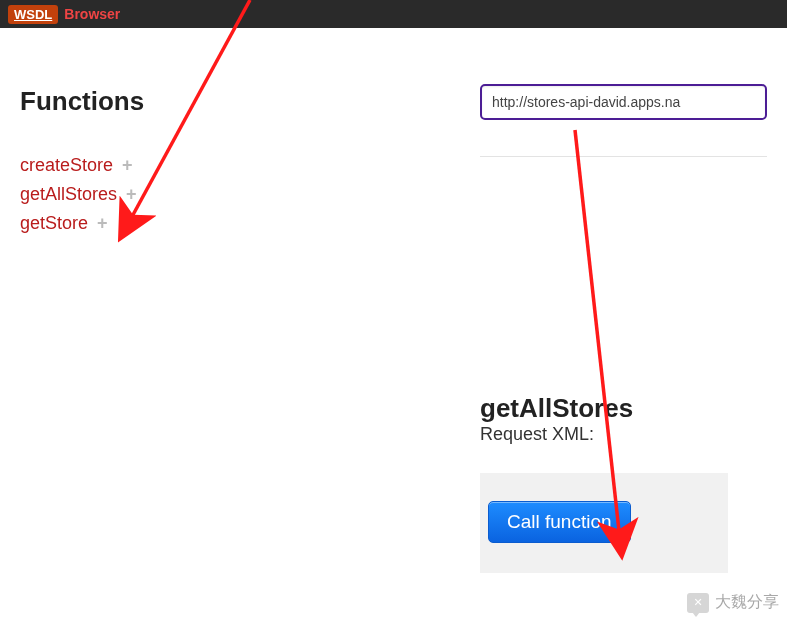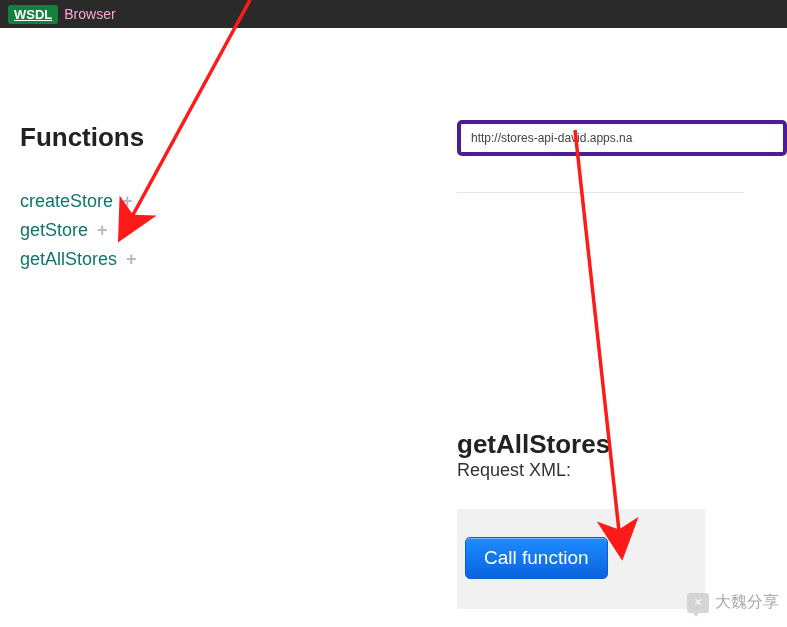--- a/index.html
+++ b/index.html
@@ -13,36 +13,36 @@
     }
     .topbar {
       background: #2a2a2a;
       height: 28px;
       display: flex;
       align-items: center;
       padding: 0 8px;
       gap: 6px;
     }
     .badge {
-      background: #15803d;
+      background: #c2410c;
       color: #fff;
       font-weight: bold;
       font-size: 13px;
       padding: 2px 6px;
       border-radius: 3px;
       text-decoration: underline;
     }
     .topbar-title {
-      color: #f9a8d4;
-      font-weight: normal;
+      color: #ef4444;
+      font-weight: bold;
       font-size: 14px;
     }
     .content {
       display: flex;
-      padding-top: 64px;
+      padding-top: 28px;
     }
     .left-col {
       width: 250px;
       padding-left: 20px;
     }
     .right-col {
       flex: 1;
       padding-left: 230px;
       padding-top: 28px;
     }
@@ -54,37 +54,37 @@
       margin-top: 30px;
     }
     .fn-list {
       list-style: none;
     }
     .fn-list li {
       margin-bottom: 8px;
       font-size: 18px;
     }
     .fn-link {
-      color: #0f766e;
+      color: #b91c1c;
       text-decoration: none;
       cursor: pointer;
     }
     .plus {
       color: #bbb;
       font-size: 18px;
       margin-left: 4px;
       font-weight: bold;
     }
     .url-input {
-      width: 330px;
+      width: 287px;
       height: 36px;
-      border: 4px solid #4c1d95;
+      border: 2px solid #4c1d95;
       border-radius: 5px;
       padding: 0 10px;
-      font-size: 12px;
+      font-size: 14px;
       color: #444;
       box-shadow: inset 0 1px 2px rgba(0,0,0,0.08);
     }
     .divider {
       border: none;
       border-top: 1px solid #e3e3e3;
       margin-top: 36px;
       width: 287px;
     }
     .fn-heading {
@@ -166,25 +166,25 @@
 
 <div class="content">
   <div class="left-col">
     <h2 class="section-heading">Functions</h2>
     <ul class="fn-list">
       <li>
         <a class="fn-link">createStore</a>
         <span class="plus">+</span>
       </li>
       <li>
-        <a class="fn-link">getStore</a>
+        <a class="fn-link">getAllStores</a>
         <span class="plus">+</span>
       </li>
       <li>
-        <a class="fn-link">getAllStores</a>
+        <a class="fn-link">getStore</a>
         <span class="plus">+</span>
       </li>
     </ul>
   </div>
 
   <div class="right-col">
     <input class="url-input" type="text" value="http://stores-api-david.apps.na" style="">
     <hr class="divider">
     <h2 class="fn-heading">getAllStores</h2>
     <div class="sub-label">Request XML:</div>

